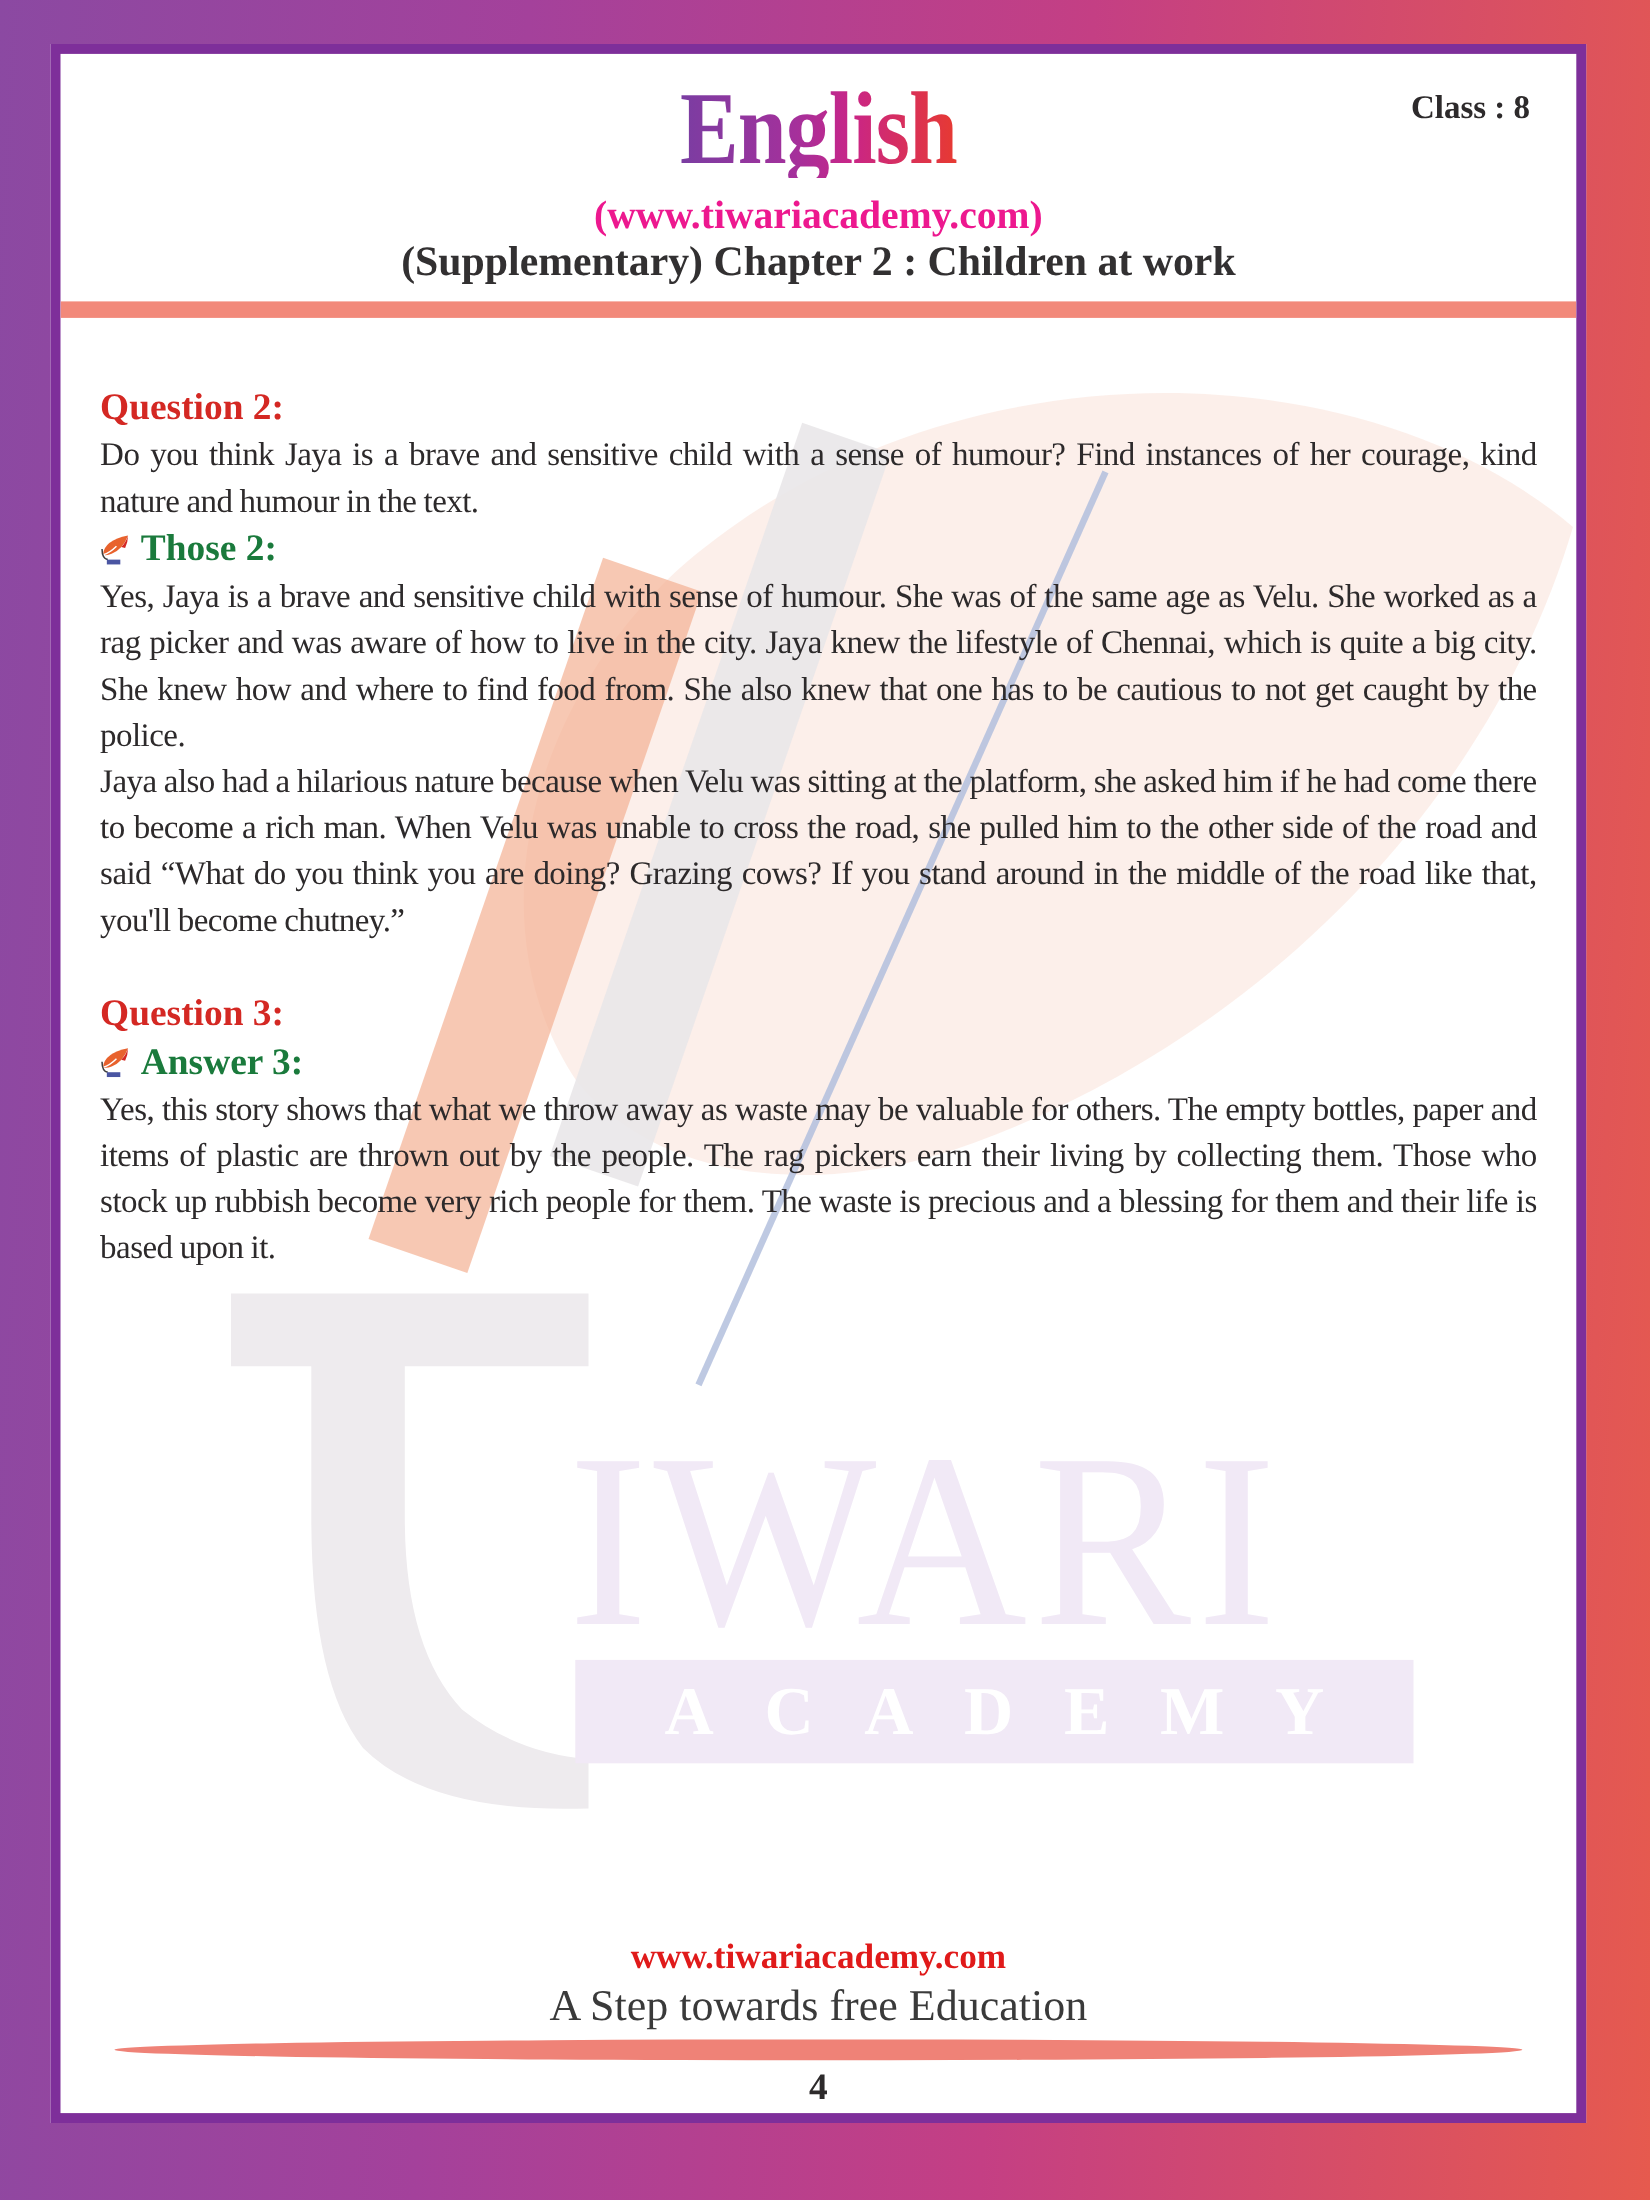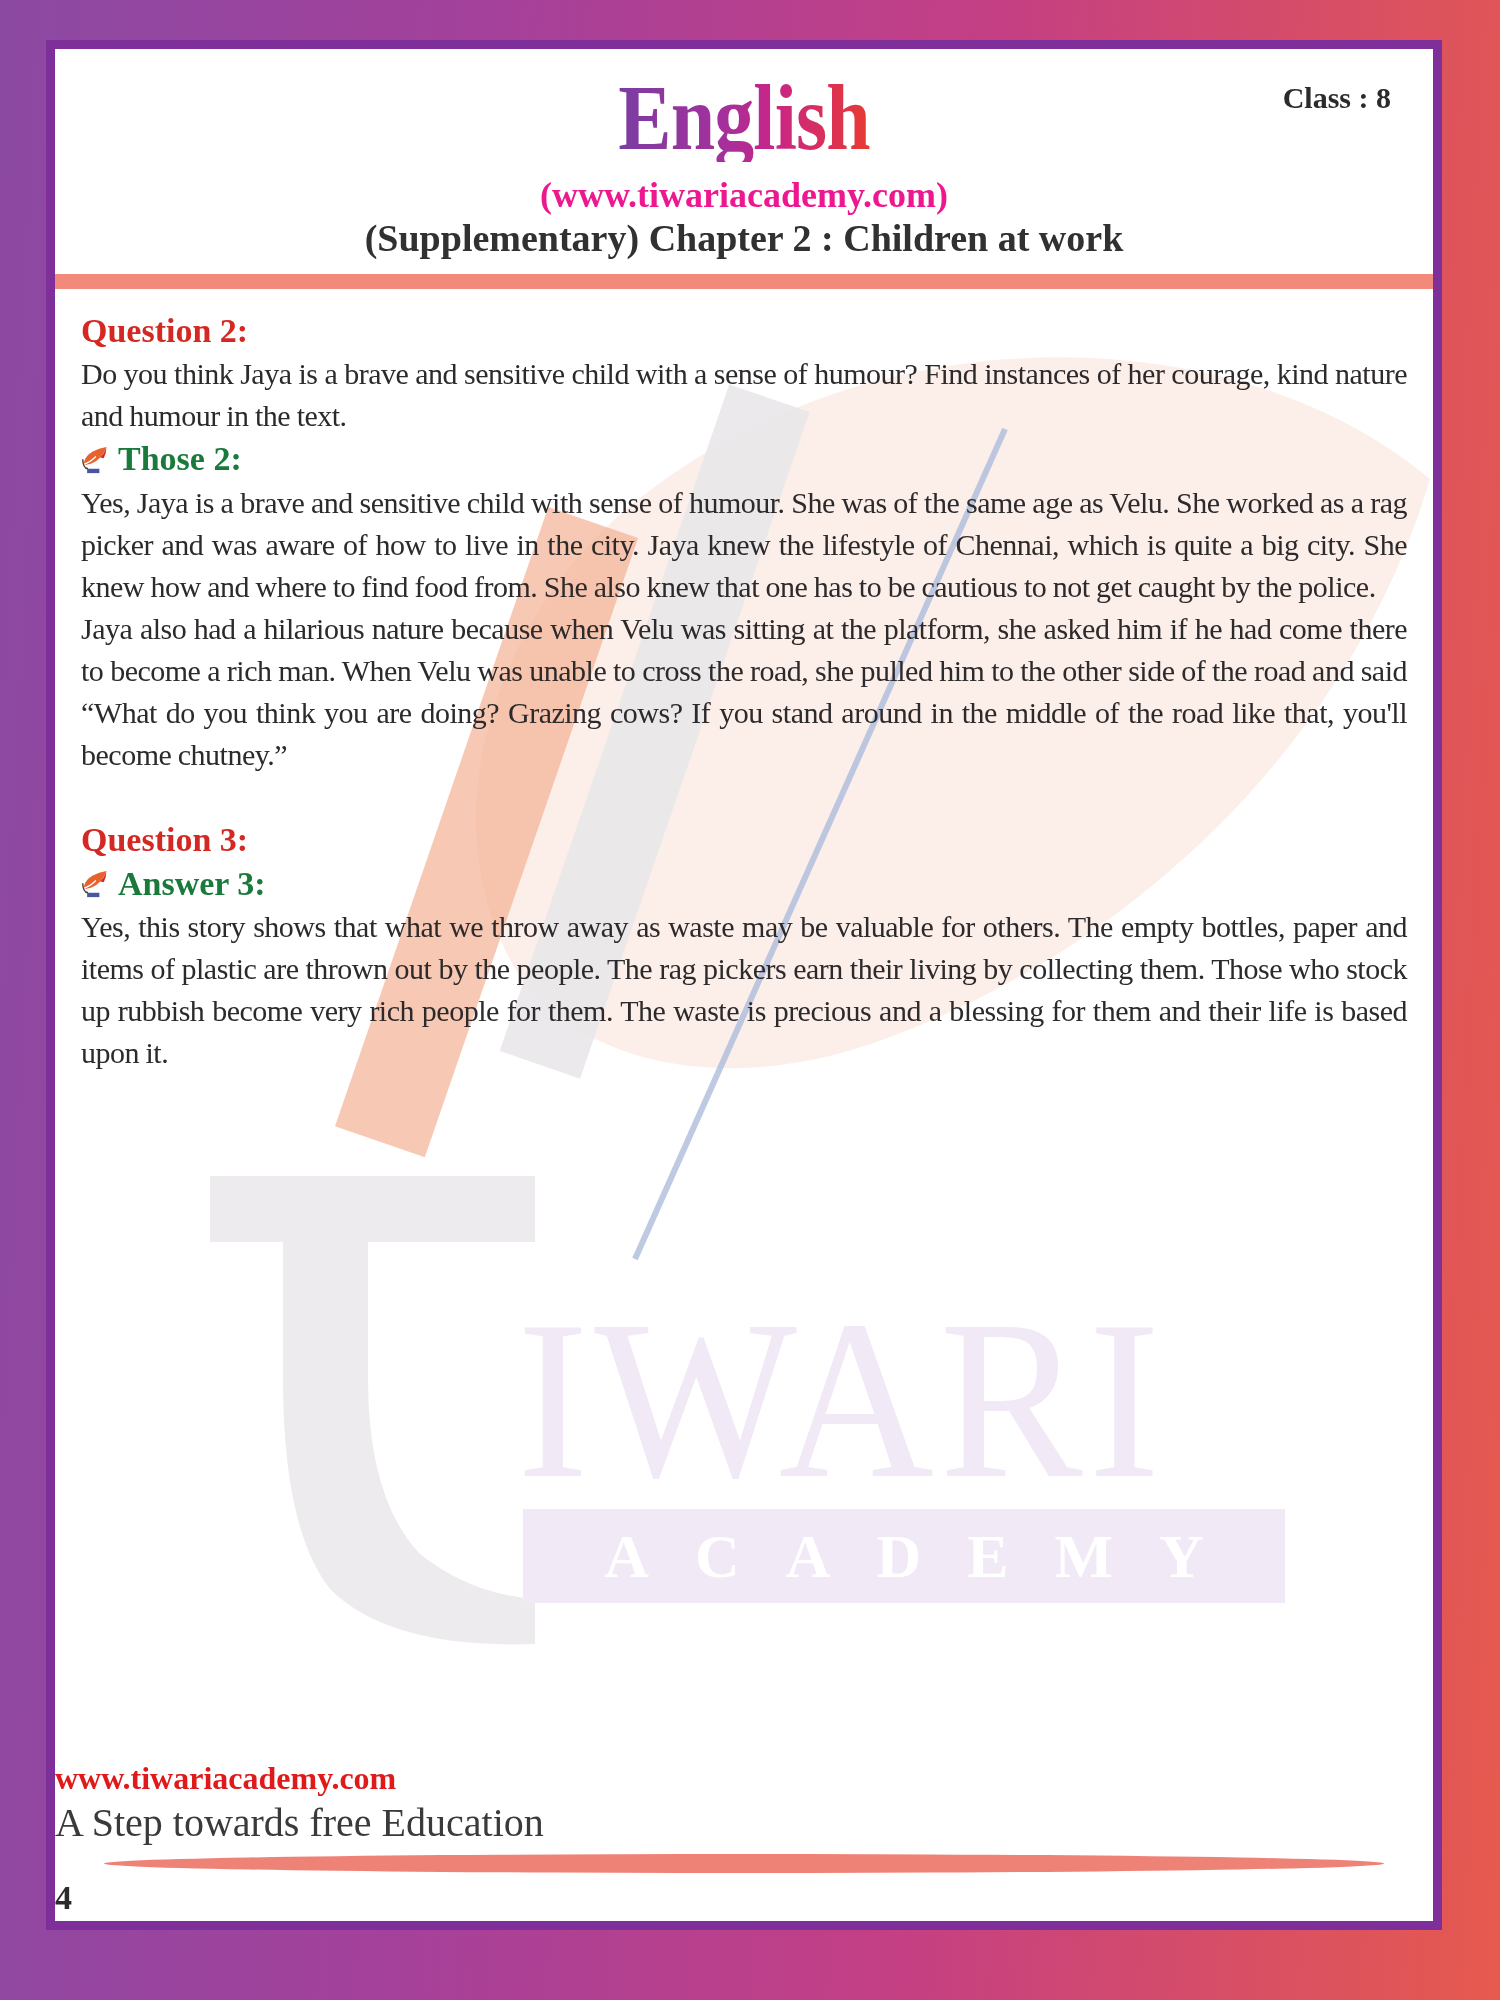--- a/index.html
+++ b/index.html
@@ -36,33 +36,33 @@
   }
   .title{
     display:inline-block;font-weight:bold;font-size:94px;line-height:.95;
     letter-spacing:-1px;transform:scaleX(.85);transform-origin:center;
     background:linear-gradient(90deg,#7a3da2 0%,#a5309b 42%,#c92587 62%,#e73a31 100%);
     -webkit-background-clip:text;background-clip:text;color:transparent;
   }
   .site-url{margin-top:12px;font-weight:bold;font-size:36px;color:#ed188f;}
   .chapter{margin-top:0;font-weight:bold;font-size:38px;color:#323031;}
   .salmon-bar{width:100%;height:15px;background:#f2897a;margin-top:14px;}
-  .content{padding:0 26px;margin-top:20px;}
+  .content{padding:0 36px;margin-top:60px;}
   .qa-block{margin:0;}
   .qa-block + .qa-block{margin-top:42px;}
   .q-label{font-weight:bold;font-size:34px;line-height:1.3;color:#d42823;}
   .q-text,.a-text{
     font-size:30px;line-height:42px;letter-spacing:-.5px;word-spacing:-.5px;
     color:#2d2a2b;text-align:justify;margin:0;
   }
   .a-label-row{display:flex;align-items:center;gap:9px;min-height:44px;}
   .a-label{font-weight:bold;font-size:34px;line-height:1.3;color:#1a7a3c;}
   .mini-logo{width:28px;height:30px;flex:0 0 auto;}
   
-  .footer{position:absolute;left:0;right:0;bottom:0;text-align:left;z-index:3;padding-bottom:4px;}
+  .footer{position:absolute;left:0;right:0;bottom:0;text-align:center;z-index:3;padding-bottom:4px;}
   .footer-url{font-weight:bold;font-size:32px;color:#e01a1a;}
   .footer-tagline{font-size:40px;color:#3a3a3a;margin-top:2px;}
   .footer-ellipse{width:1280px;height:19px;margin:8px auto 6px auto;background:#ef8277;border-radius:50%;}
   .page-num{font-weight:bold;font-size:34px;color:#2d2a2b;}
 </style>
 </head>
 <body>
 
 <div class="inner">
 

